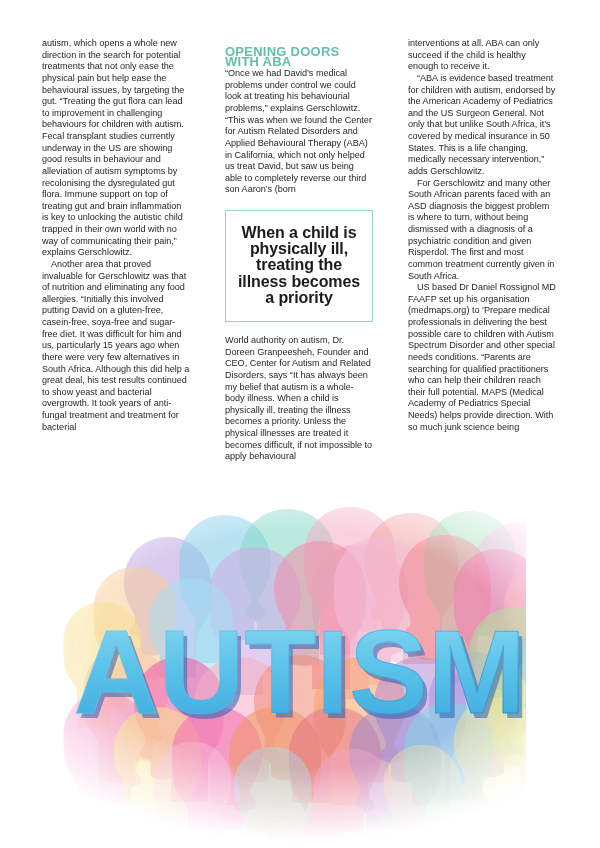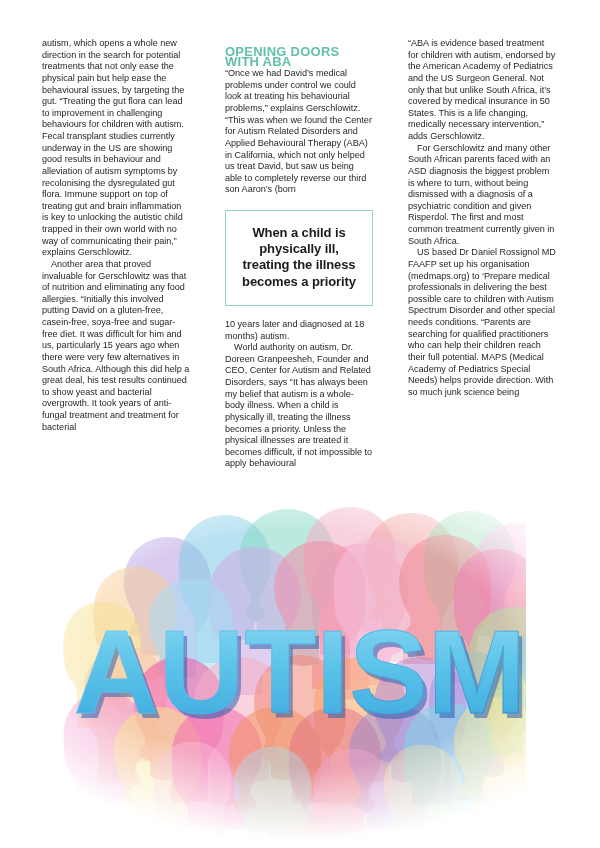--- a/index.html
+++ b/index.html
@@ -65,21 +65,21 @@
   
   .pullquote {
     box-sizing: border-box;
     margin: 14px 0 13px 0;
     border: 1.3px solid #8fd6c6;
     padding: 14px 9px 15px 9px;
     text-align: center;
     background: #ffffff;
   }
   .pullquote .pq-text {
-    font-size: 13px;
+    font-size: 16px;
     line-height: 16.2px;
     font-weight: bold;
     color: #1b1b1b;
     letter-spacing: -0.1px;
   }
 
   
   .illustration {
     position: absolute;
     left: 0;
@@ -108,25 +108,25 @@
     </div>
 
     <div class="col">
       <h3 class="section-head">OPENING DOORS WITH ABA</h3>
       <p class="body">“Once we had David’s medical problems under control we could look at treating his behaviourial problems,” explains Gerschlowitz. “This was when we found the Center for Autism Related Disorders and Applied Behavioural Therapy (ABA) in California, which not only helped us treat David, but saw us being able to completely reverse our third son Aaron’s (born</p>
 
       <div class="pullquote">
         <div class="pq-text">When a child is physically ill, treating the illness becomes a priority</div>
       </div>
 
-      <p class="body">10 years later and diagnosed at 18 months) autism.</p>
       <p class="body">World authority on autism, Dr. Doreen Granpeesheh, Founder and CEO, Center for Autism and Related Disorders, says “It has always been my belief that autism is a whole-body illness. When a child is physically ill, treating the illness becomes a priority. Unless the physical illnesses are treated it becomes difficult, if not impossible to apply behavioural</p>
     </div>
 
     <div class="col">
+      <p class="body">interventions at all. ABA can only succeed if the child is healthy enough to receive it.</p>
       <p class="body">“ABA is evidence based treatment for children with autism, endorsed by the American Academy of Pediatrics and the US Surgeon General. Not only that but unlike South Africa, it’s covered by medical insurance in 50 States. This is a life changing, medically necessary intervention,” adds Gerschlowitz.</p>
       <p class="body">For Gerschlowitz and many other South African parents faced with an ASD diagnosis the biggest problem is where to turn, without being dismissed with a diagnosis of a psychiatric condition and given Risperdol. The first and most common treatment currently given in South Africa.</p>
       <p class="body">US based Dr Daniel Rossignol MD FAAFP set up his organisation (medmaps.org) to ‘Prepare medical professionals in delivering the best possible care to children with Autism Spectrum Disorder and other special needs conditions. “Parents are searching for qualified practitioners who can help their children reach their full potential. MAPS (Medical Academy of Pediatrics Special Needs) helps provide direction. With so much junk science being</p>
     </div>
 
   </div>
 
   <div class="illustration">
     <svg viewBox="0 0 600 343" xmlns="http://www.w3.org/2000/svg" aria-hidden="true">
       <defs>

